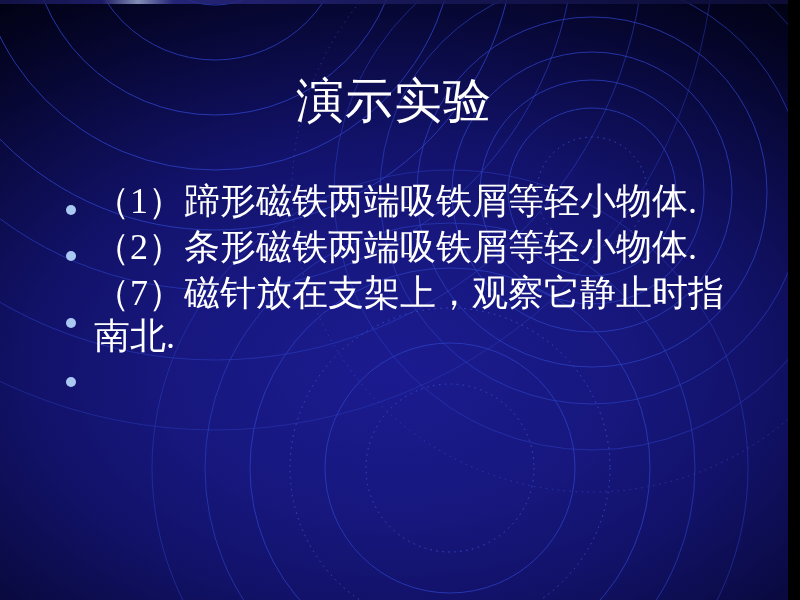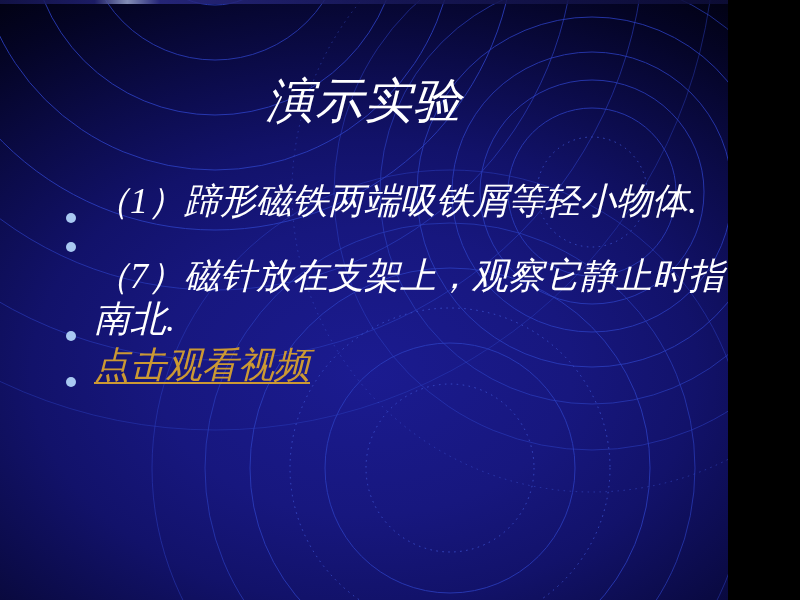--- a/index.html
+++ b/index.html
@@ -1,25 +1,24 @@
 <!DOCTYPE html>
 <html style="--text: #ffffff; --bullet-dot: #a9c9f2; --link: #cc9933; --circle-line: #2c3fc0; --circle-line-dotted: #4058d8; --background-center: #1b1b90; --background-edge: #000008;"><head>
 <meta charset="utf-8">
 <style>
   html,body{margin:0;padding:0;background:#000;}
   .slide{
     position:relative;
-    width:728px;height:600px;
+    width:788px;height:600px;
     overflow:hidden;
     font-family:"Liberation Serif","DejaVu Serif",serif;
     background:
       radial-gradient(ellipse 95% 80% at 50% 62%,
         #1b1b90 0%, #17177e 30%, #12126a 48%,
         #0b0b48 66%, #040424 84%, #000008 100%);
-    font-style: italic;
   }
   .top-edge{
     position:absolute;top:0;left:0;right:0;height:4px;
     background:linear-gradient(90deg,
       #15154e 0%, #202070 13%, #9aa6cf 17.5%, #2a2a85 22%,
       #181858 55%, #0e0e3a 100%);
     opacity:.85;
   }
   svg.bg{position:absolute;top:0;left:0;width:800px;height:600px;}
   .ring{fill:none;stroke:var(--circle-line,#2c3fc0);stroke-width:1;}
@@ -28,21 +27,21 @@
     position:absolute;top:72px;left:0;width:100%;
     margin:0;text-align:center;
     font-size:48px;line-height:58px;font-weight:normal;
     color:var(--text,#ffffff);
     letter-spacing:1px;
   }
   .content{
     position:absolute;top:180px;left:64px;width:690px;
   }
   .bullet{
-    display:flex;align-items:flex-end;
+    display:flex;align-items:center;
     margin:0 0 3px 0;
   }
   .dot{
     flex:0 0 auto;
     width:10px;height:10px;border-radius:50%;
     background:var(--bullet-dot,#a9c9f2);
     margin:16px 18px 0 2px;
   }
   .btext{
     max-width:635px;
@@ -103,27 +102,27 @@
 
   <div class="content">
 
     <div class="bullet">
       <span class="dot"></span>
       <span class="btext">（1）蹄形磁铁两端吸铁屑等轻小物体.</span>
     </div>
 
     <div class="bullet">
       <span class="dot"></span>
+      <span class="btext">（2）条形磁铁两端吸铁屑等轻小物体.</span>
     </div>
 
 
     <div class="bullet">
       <span class="dot"></span>
       <span class="btext">（7）磁针放在支架上，观察它静止时指南北.</span>
     </div>
 
     <div class="bullet">
       <span class="dot"></span>
-      <span class="btext link">点击观看视频</span>
     </div>
 
   </div>
 </div>
 
 </body></html>

